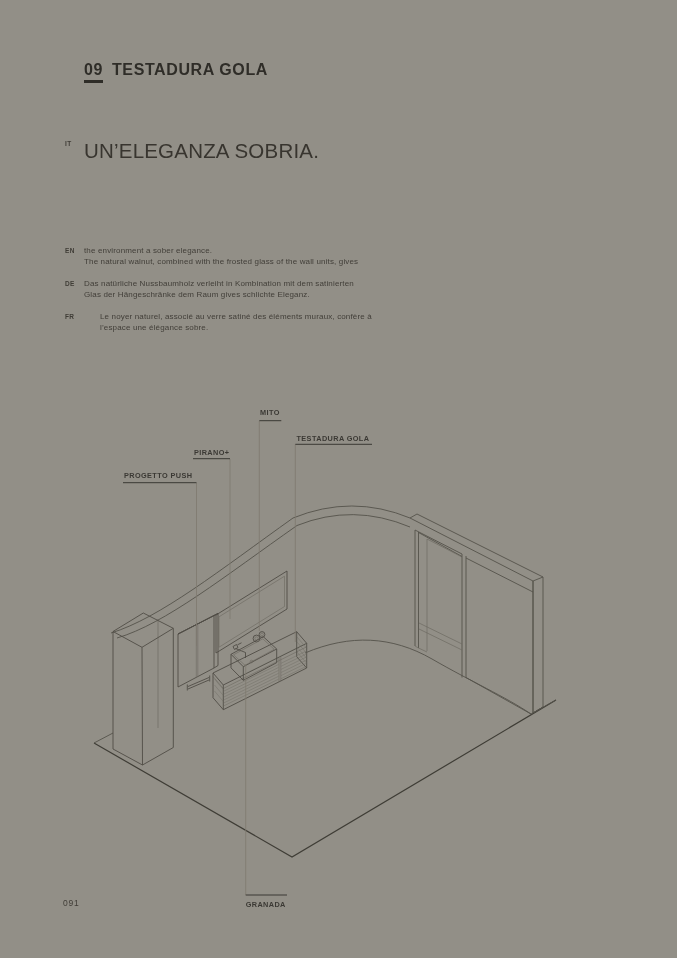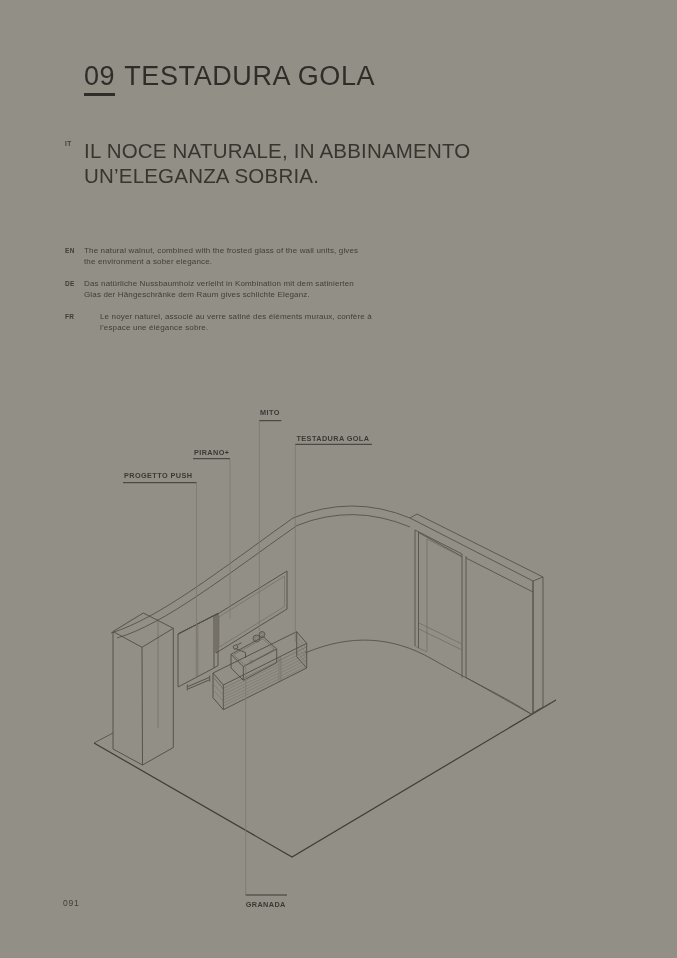--- a/index.html
+++ b/index.html
@@ -7,21 +7,21 @@
     width:677px;height:958px;
     background:#928f87;
     position:relative;
     overflow:hidden;
     font-family:"Liberation Sans", sans-serif;
   }
   .abs{position:absolute;}
   
   .title{
     left:84px;top:61px;
-    font-size:27px;font-weight:400;color:#2f2d28;
+    font-size:16px;font-weight:700;color:#2f2d28;
     letter-spacing:0.6px;white-space:nowrap;
   }
   .title .num{
     display:inline-block;
     border-bottom:3px solid #2f2d28;
     padding-bottom:1px;
     margin-right:9px;
   }
   
   .lang-tag{
@@ -60,28 +60,27 @@
 </style>
 </head>
 <body>
 
 <div class="abs title">
   <span class="num">09</span><span>TESTADURA GOLA</span>
 </div>
 
 <div class="abs lang-tag" style="top:140px;">IT</div>
 <div class="abs it-text">
-  <div>IL NOCE NATURALE, IN ABBINAMENTO</div>
   <div>UN’ELEGANZA SOBRIA.</div>
 </div>
 
 <div class="abs lang-tag" style="top:247px;">EN</div>
 <div class="abs small-text" style="top:246px;">
+  <div>the environment a sober elegance.</div>
   <div>The natural walnut, combined with the frosted glass of the wall units, gives</div>
-  <div>the environment a sober elegance.</div>
 </div>
 
 <div class="abs lang-tag" style="top:280px;">DE</div>
 <div class="abs small-text" style="top:279px;">
   <div>Das natürliche Nussbaumholz verleiht in Kombination mit dem satinierten</div>
   <div>Glas der Hängeschränke dem Raum gives schlichte Eleganz.</div>
 </div>
 
 <div class="abs lang-tag" style="top:313px;">FR</div>
 <div class="abs small-text" style="top:312px;margin-left:16px;">

